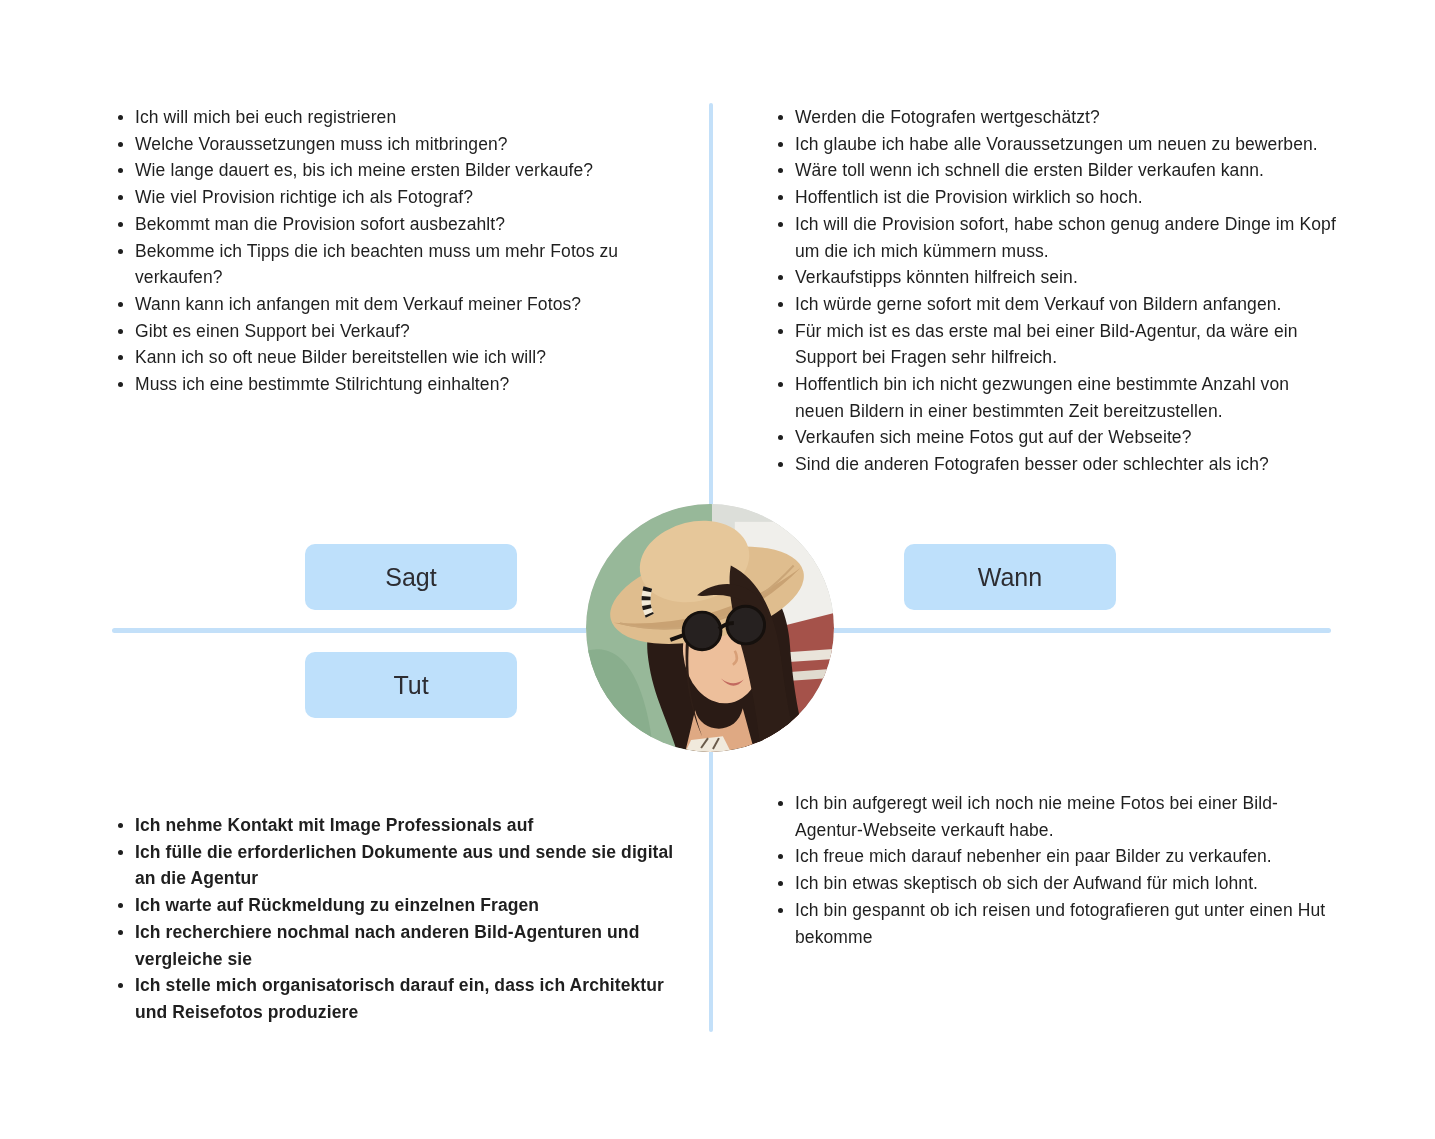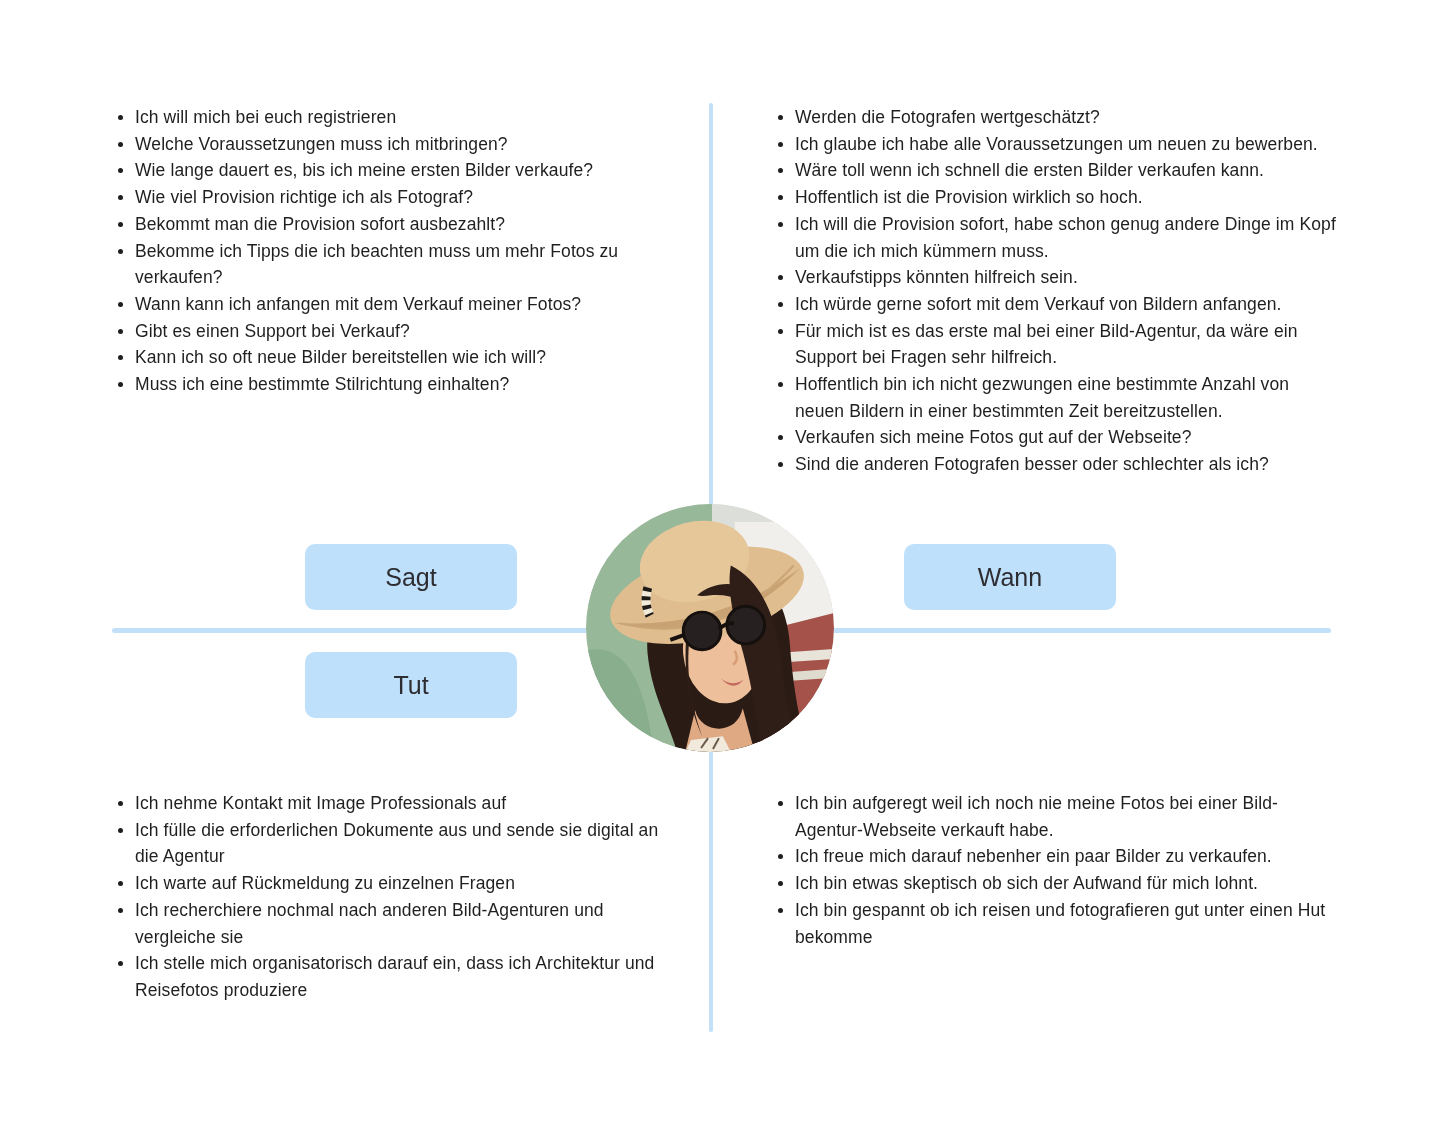--- a/index.html
+++ b/index.html
@@ -19,21 +19,21 @@
     font-size:17.5px;line-height:26.7px;color:#1f1f1f;
     letter-spacing:0.1px;
   }
   ul.quad li{position:relative;padding-left:19px;}
   ul.quad li::before{
     content:"";position:absolute;left:2px;top:11px;
     width:5px;height:5px;border-radius:50%;background:#1f1f1f;
   }
   .quad.tl{left:116px;top:104px;width:558px;}
   .quad.tr{left:776px;top:104px;width:560px;}
-  .quad.bl{left:116px;top:790px;width:558px;}
+  .quad.bl{left:116px;top:812px;width:558px;font-weight:bold;}
   .quad.br{left:776px;top:790px;width:560px;}
 
   .qlabel{
     position:absolute;width:212px;height:66px;
     background:#bee0fb;border-radius:10px;
     display:flex;align-items:center;justify-content:center;
     font-size:25px;color:#2d2d32;
   }
   .qlabel.sagt{left:305px;top:544px;}
   .qlabel.denkt{left:904px;top:544px;}

